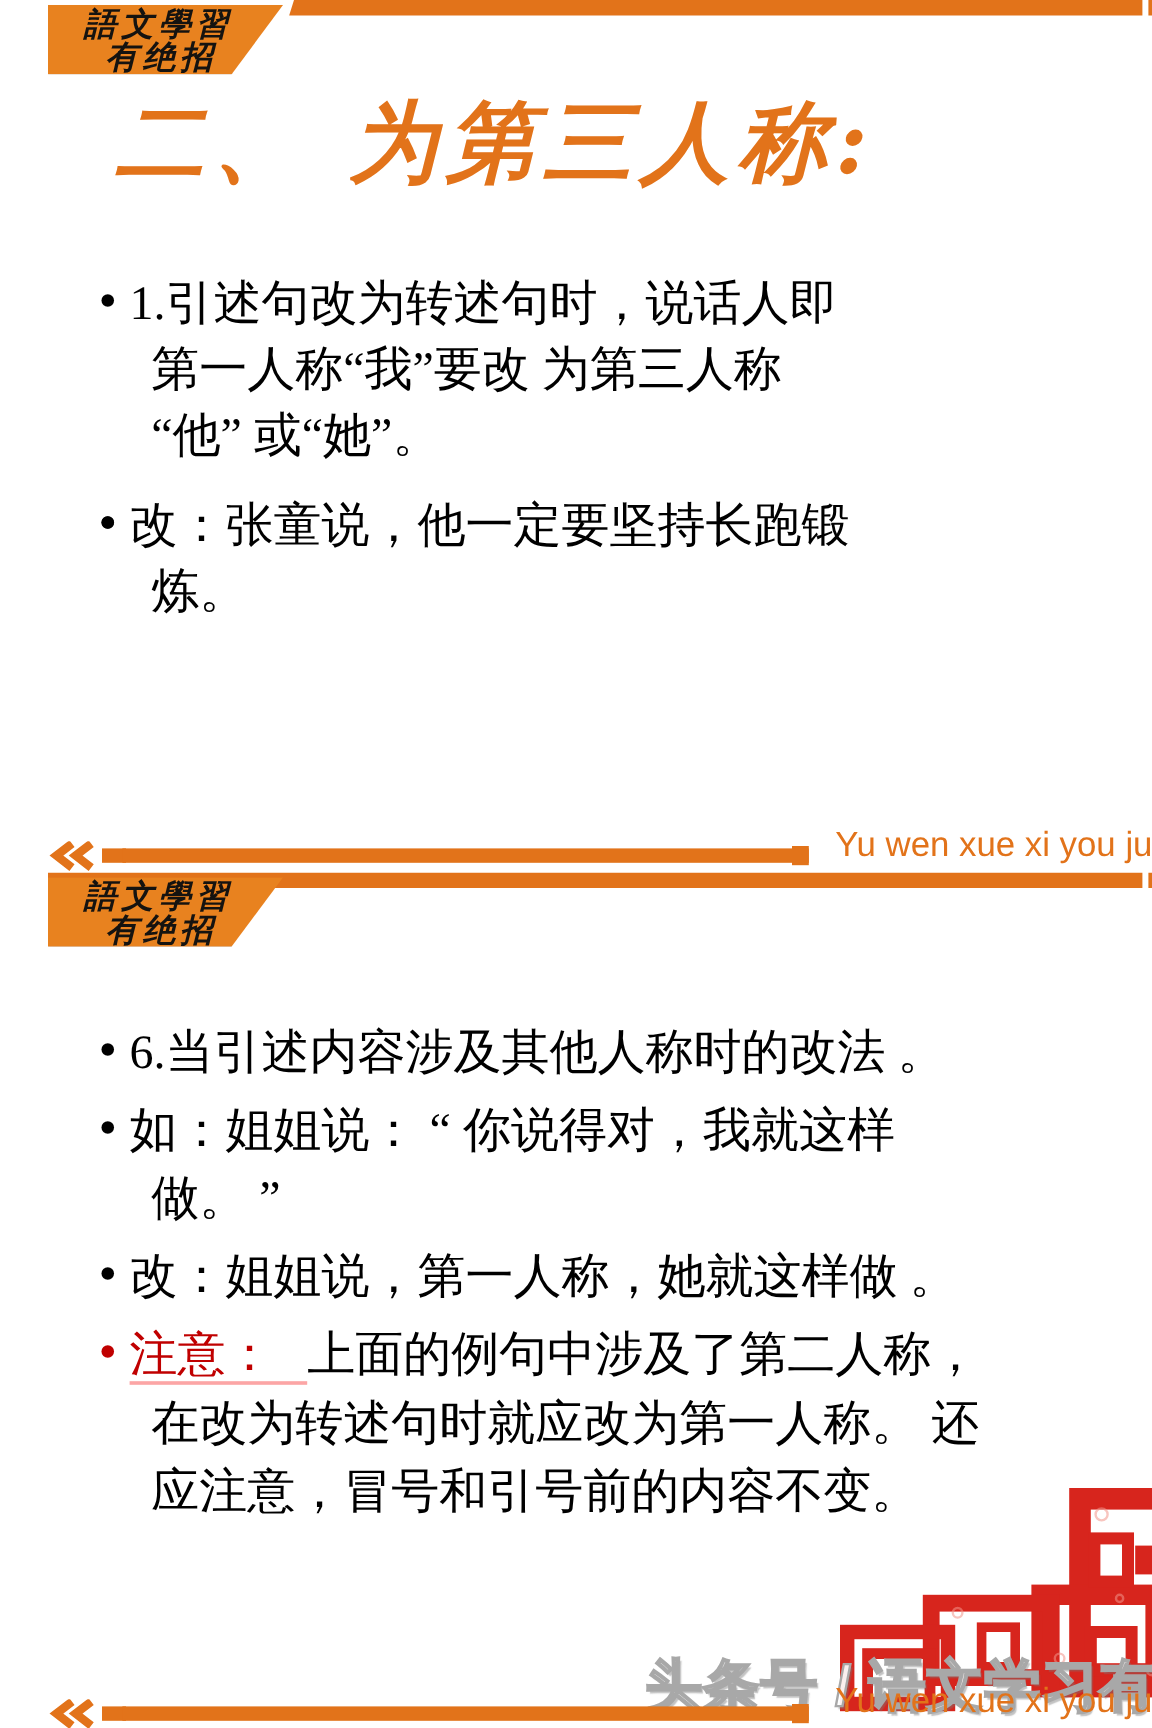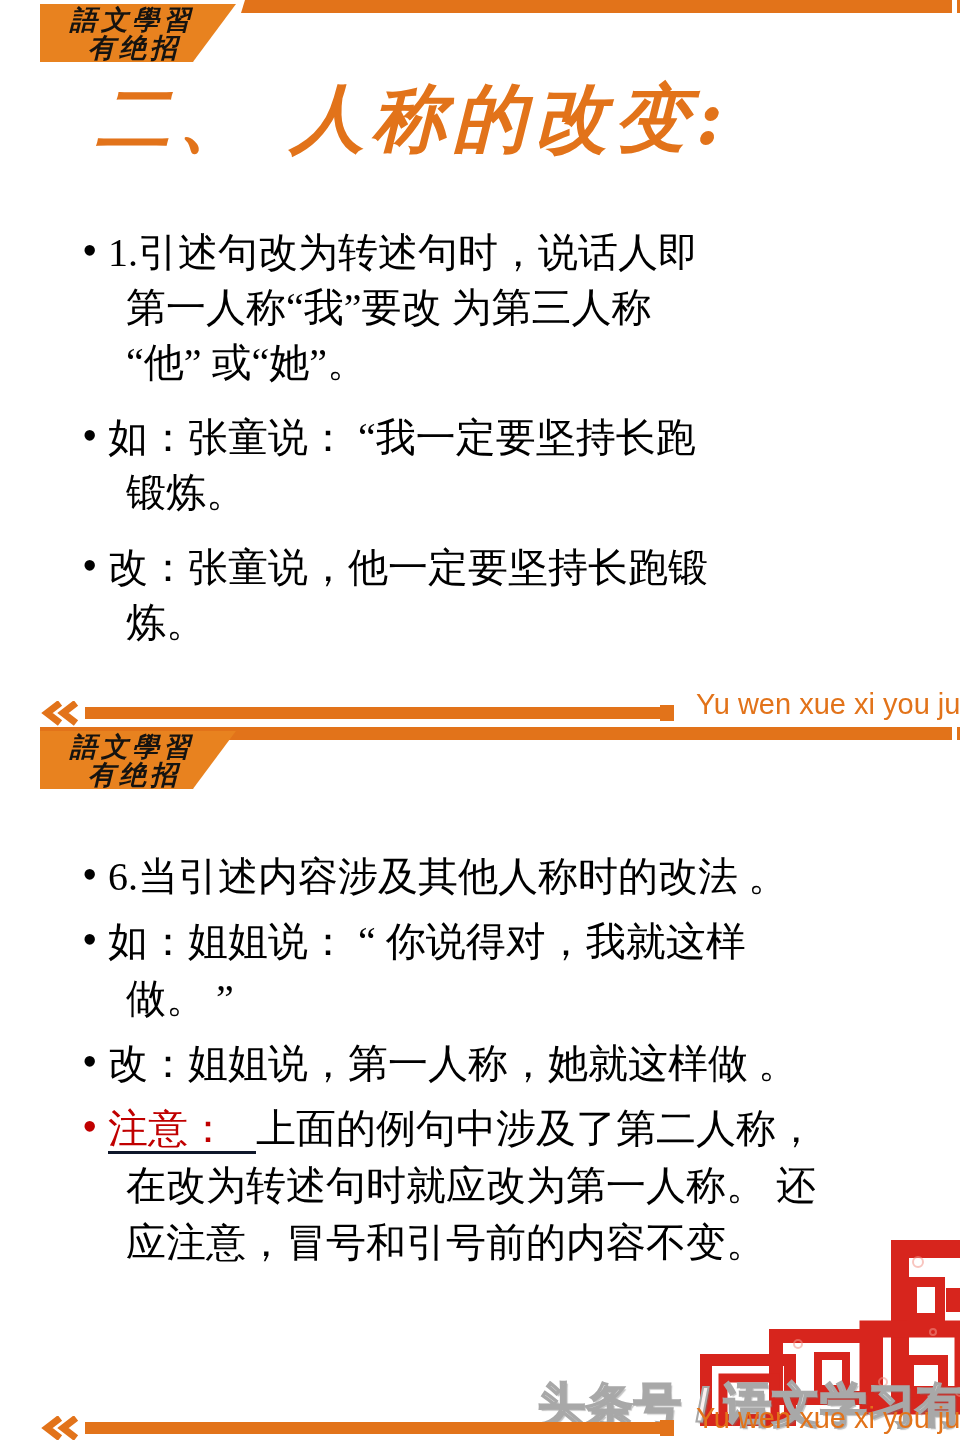--- a/index.html
+++ b/index.html
@@ -22,21 +22,21 @@
   
   .title{position:absolute;left:56px;top:70px;color:#e2731a;font-size:74px;font-weight:bold;
          letter-spacing:7px;font-style:italic;white-space:nowrap;
          font-family:"DejaVu Serif",serif;}
   .content{position:absolute;left:40px;width:884px;color:#000;}
   .bullet{position:relative;padding-left:46px;text-indent:-18px;font-size:40px;}
   .s1 .bullet{line-height:55px;margin-bottom:20px;}
   .s2 .bullet{line-height:57px;margin-bottom:8px;}
   .dot{position:absolute;left:2px;top:-2px;text-indent:0;font-size:44px;}
   .bt{white-space:pre-line;}
-  .note-label{color:#c00000;border-bottom:3px solid #0f172a;padding-right:28px;padding-bottom:0px;}
+  .note-label{color:#c00000;border-bottom:3px solid #fca5a5;padding-right:28px;padding-bottom:0px;}
   .dot.red{color:#c00000;}
 
   
   #knot{position:absolute;left:638px;top:1232px;z-index:1;}
   .watermark{position:absolute;left:498px;top:1374px;z-index:5;white-space:nowrap;
      font-family:"Liberation Sans",sans-serif;font-weight:bold;font-size:47px;letter-spacing:1px;
      color:rgba(255,255,255,0.92);-webkit-text-stroke:2px #a8a8a8;
      text-shadow:2px 2px 1px rgba(120,120,120,.45);}
 </style>
 </head>
@@ -48,33 +48,31 @@
     <polygon points="205,0 912,0 912,13 201,13" fill="#e2731a"></polygon>
     <polygon points="917,0 934,0 945,6.5 934,13 917,13" fill="#e2731a"></polygon>
     <path d="M947,1 L956,6.5 L947,12" fill="none" stroke="#e2731a" stroke-width="5"></path>
     <path d="M957,1 L966,6.5 L957,12" fill="none" stroke="#e2731a" stroke-width="5"></path>
   </svg>
   <div class="banner" style="top:4px">
     <span class="l1">語文學習</span>
     <span class="l2">有绝招</span>
   </div>
 
-  <div class="title">二、 人称的改变:</div>
+  <div class="title">二、 为第三人称:</div>
 
   <div class="content s1" style="top:225px">
     <div class="bullet">
       <span class="dot">•</span>
       <span class="bt">1.引述句改为转述句时，说话人即
 第一人称“我”要改 为第三人称
 “他” 或“她”。</span>
     </div>
     <div class="bullet">
       <span class="dot">•</span>
-      <span class="bt">如：张童说： “我一定要坚持长跑
-锻炼。</span>
     </div>
     <div class="bullet">
       <span class="dot">•</span>
       <span class="bt">改：张童说，他一定要坚持长跑锻
 炼。</span>
     </div>
   </div>
 
   <svg class="footerbar" style="top:701px" viewBox="0 0 960 26">
     <path d="M20,2 L7,12 L20,22" fill="none" stroke="#e2731a" stroke-width="7"></path>

